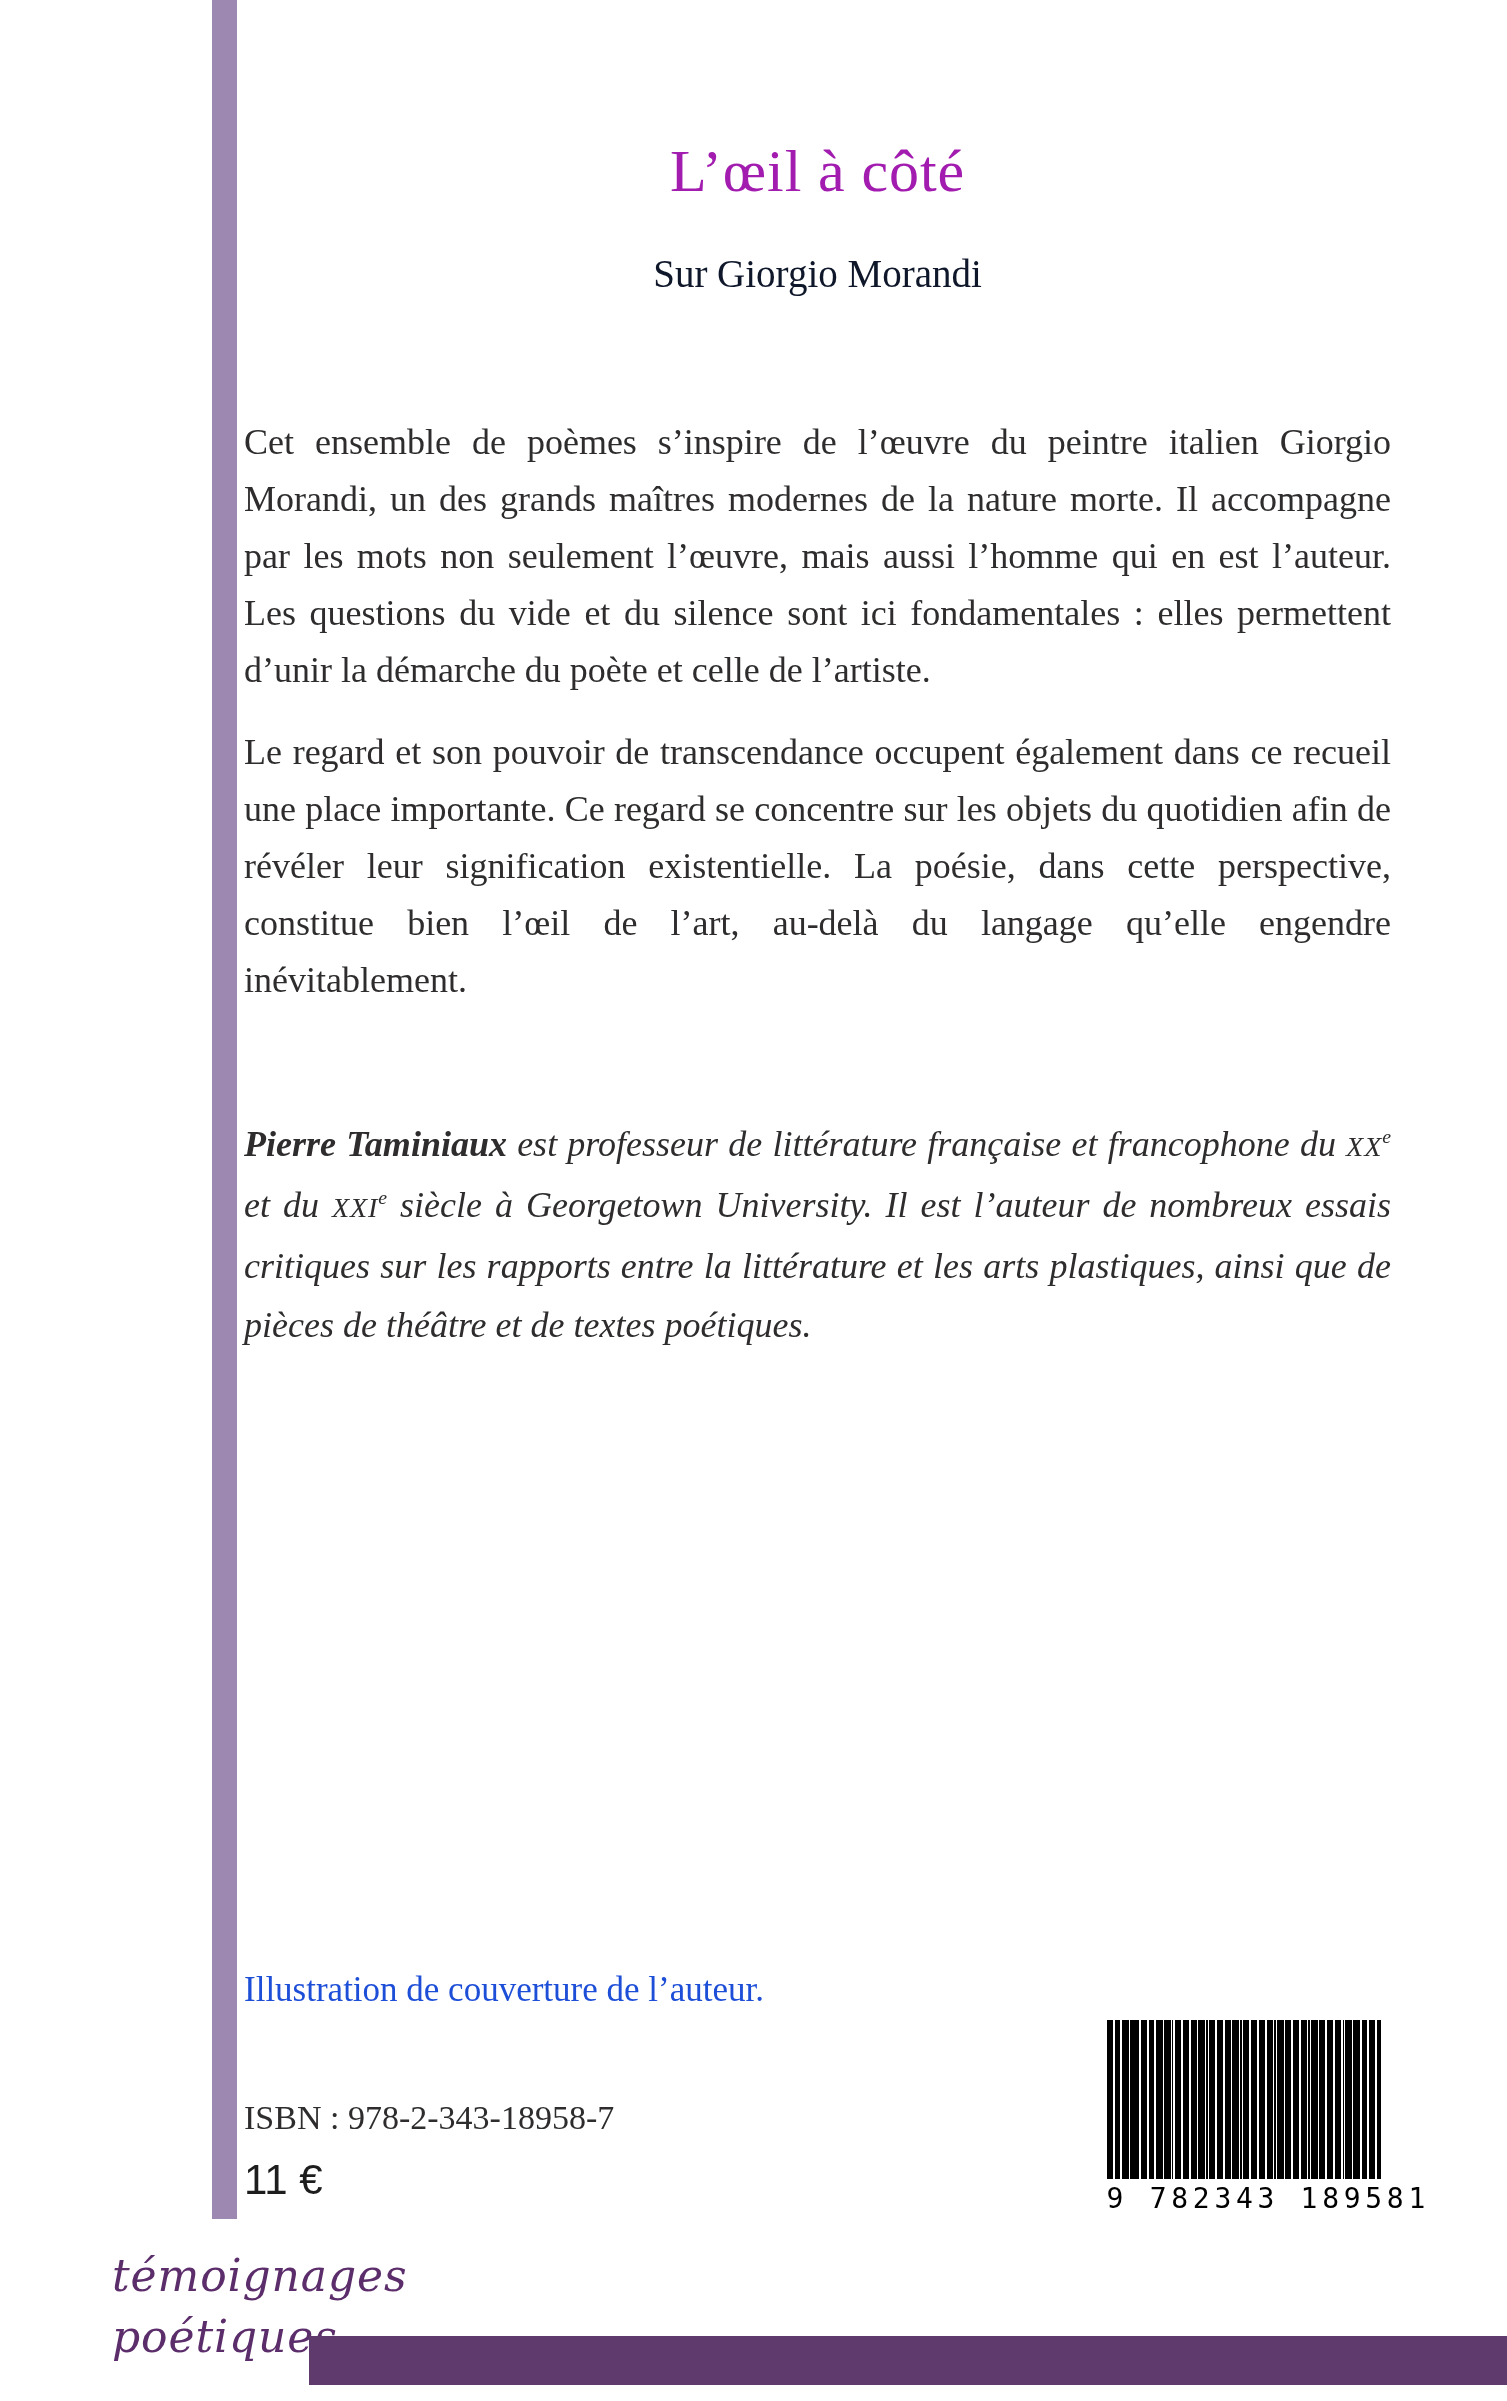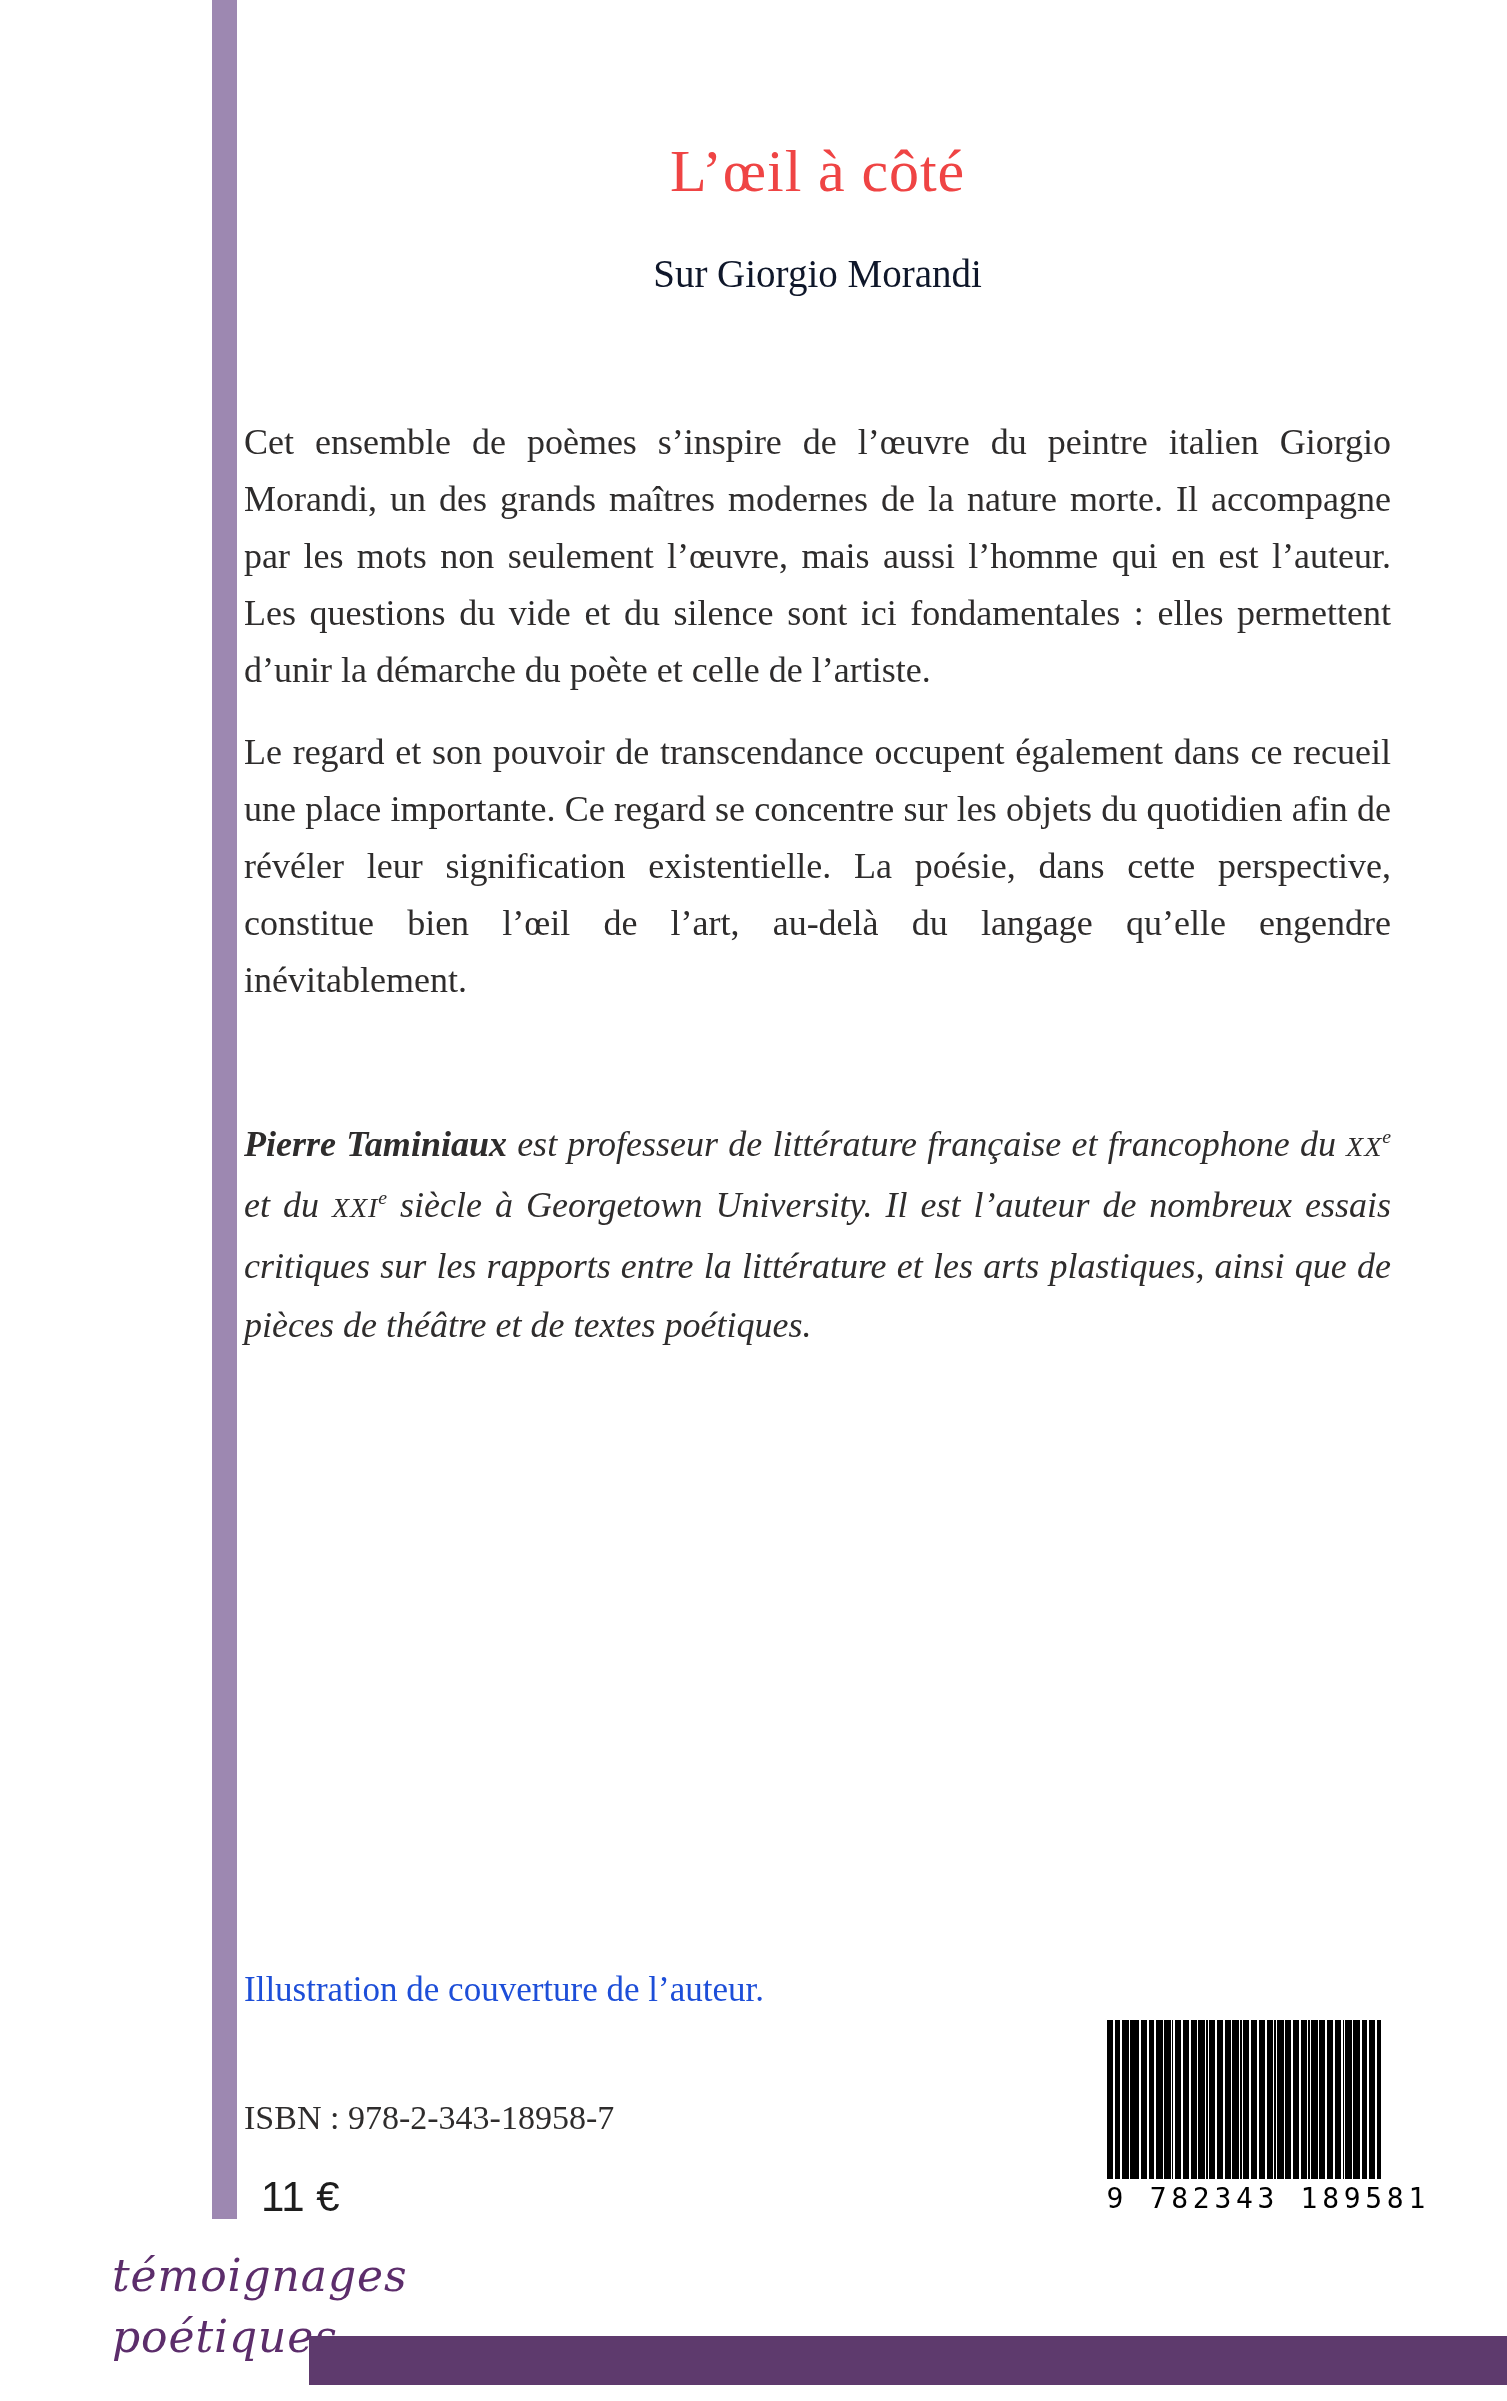--- a/index.html
+++ b/index.html
@@ -29,21 +29,21 @@
     position: absolute;
     left: 244px;
     top: 0;
     width: 1147px;
   }
   .title {
     margin: 137px 0 0 0;
     text-align: center;
     font-size: 60px;
     font-weight: normal;
-    color: #ef4444;
+    color: #a21caf;
     letter-spacing: 0.9px;
   }
   .subtitle {
     margin: 45px 0 0 0;
     text-align: center;
     font-size: 39px;
     font-weight: normal;
     color: #0f172a;
   }
   .synopsis {
@@ -95,21 +95,21 @@
     left: 244px;
     top: 2099px;
     margin: 0;
     font-size: 34px;
     color: #2e2c2c;
   }
   .price {
     position: absolute;
     left: 244px;
     top: 2156px;
-    margin: 17px;
+    margin: 0;
     font-size: 42px;
     color: #1d1d1d;
     font-family: "Liberation Sans", sans-serif;
   }
   
   .barcode {
     position: absolute;
     left: 1099px;
     top: 2014px;
     width: 290px;

